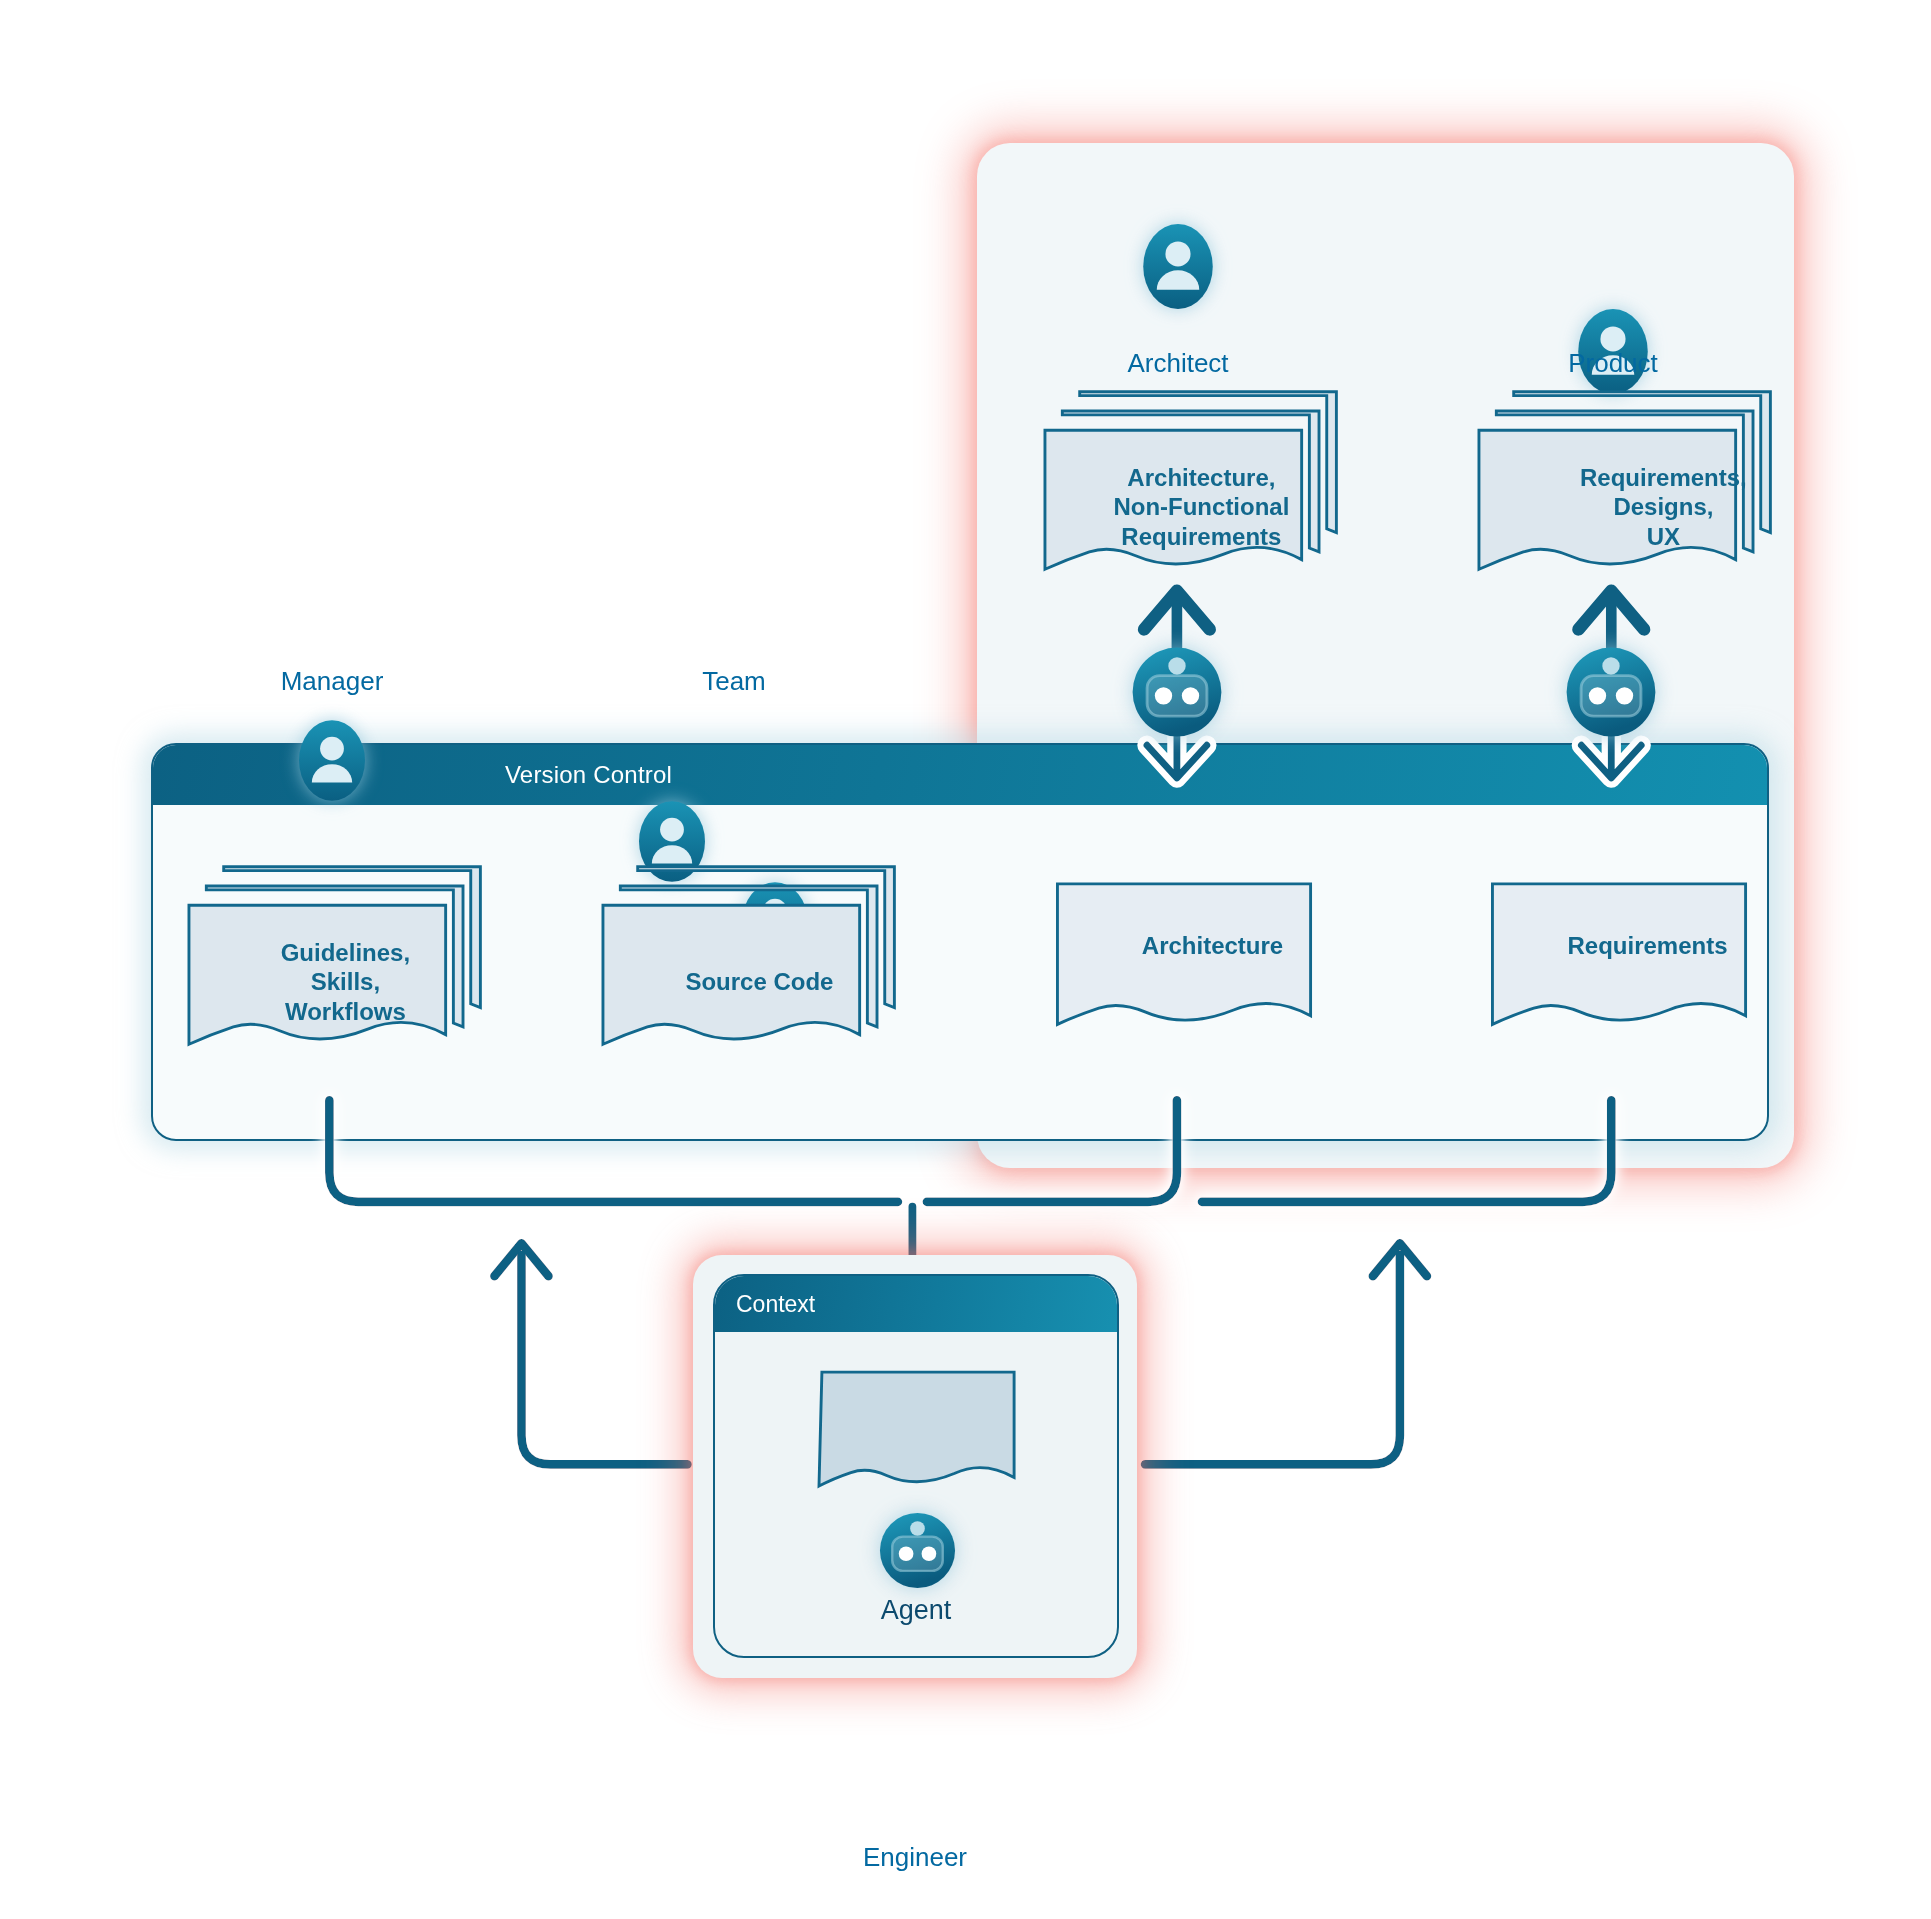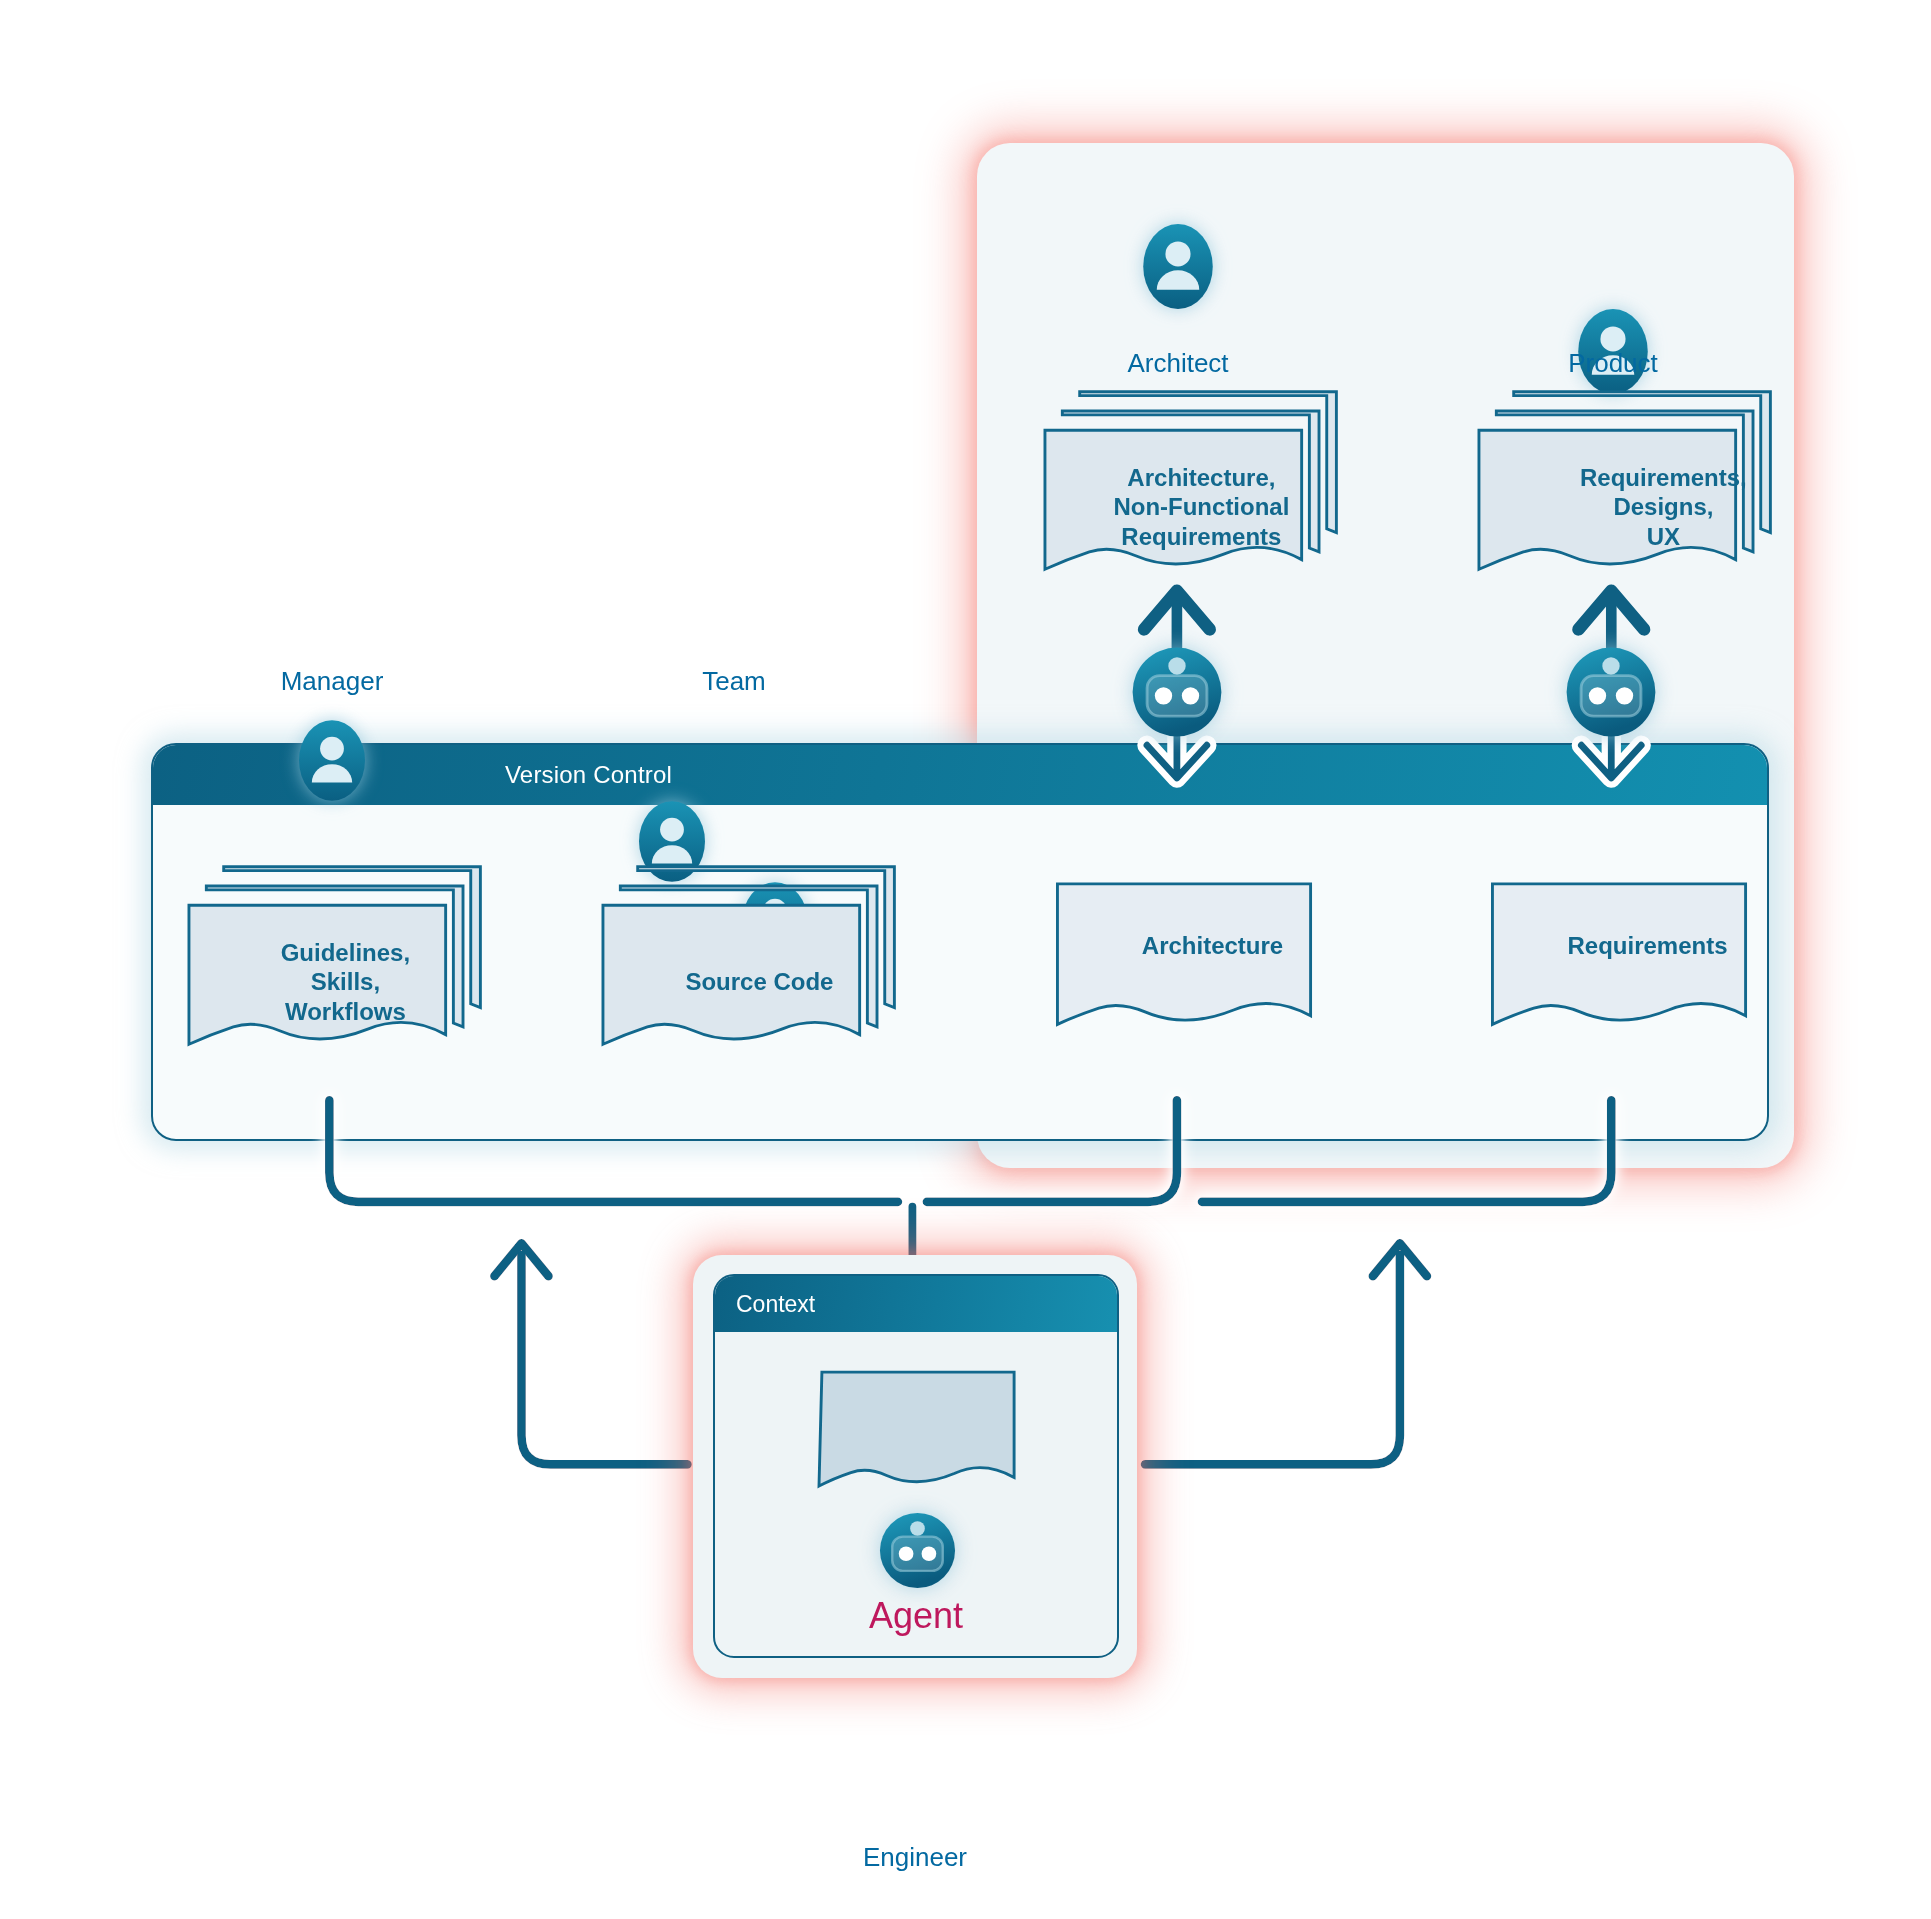--- a/index.html
+++ b/index.html
@@ -90,36 +90,36 @@
   .robot{position:absolute; filter:drop-shadow(0 0 9.7px rgba(150,200,220,.7));}
   .robot svg{display:block;}
 
   
   #wires{position:absolute; left:0; top:0; width:1931px; height:1919px; pointer-events:none;}
 
   
   #context-box{
     left:713px; top:1274px; width:406px; height:384px;
     border:2.9px solid #0f6083;
-    border-radius:21px;
+    border-radius:31px;
     background:#eef4f6;
     box-sizing:border-box;
     overflow:hidden;
   }
   #context-header{
     position:absolute; left:0; top:0; width:100%; height:56px;
     background:linear-gradient(100deg,#0c6183 0%,#117a9c 55%,#1790b0 100%);
     display:flex; align-items:center;
   }
   #context-header .title{
     color:#ffffff; font-size:23px; padding-left:21px;
   }
   #agent-label{
     position:absolute; left:0; top:319px; width:100%;
-    text-align:center; color:#be185d; font-size:36px;
+    text-align:center; color:#0c4a6e; font-size:27px;
   }
 </style>
 </head>
 <body>
 
 <div id="stage">
 
   <div class="glow-panel abs" id="top-panel"></div>
 
   <div class="abs" id="vc-box">

